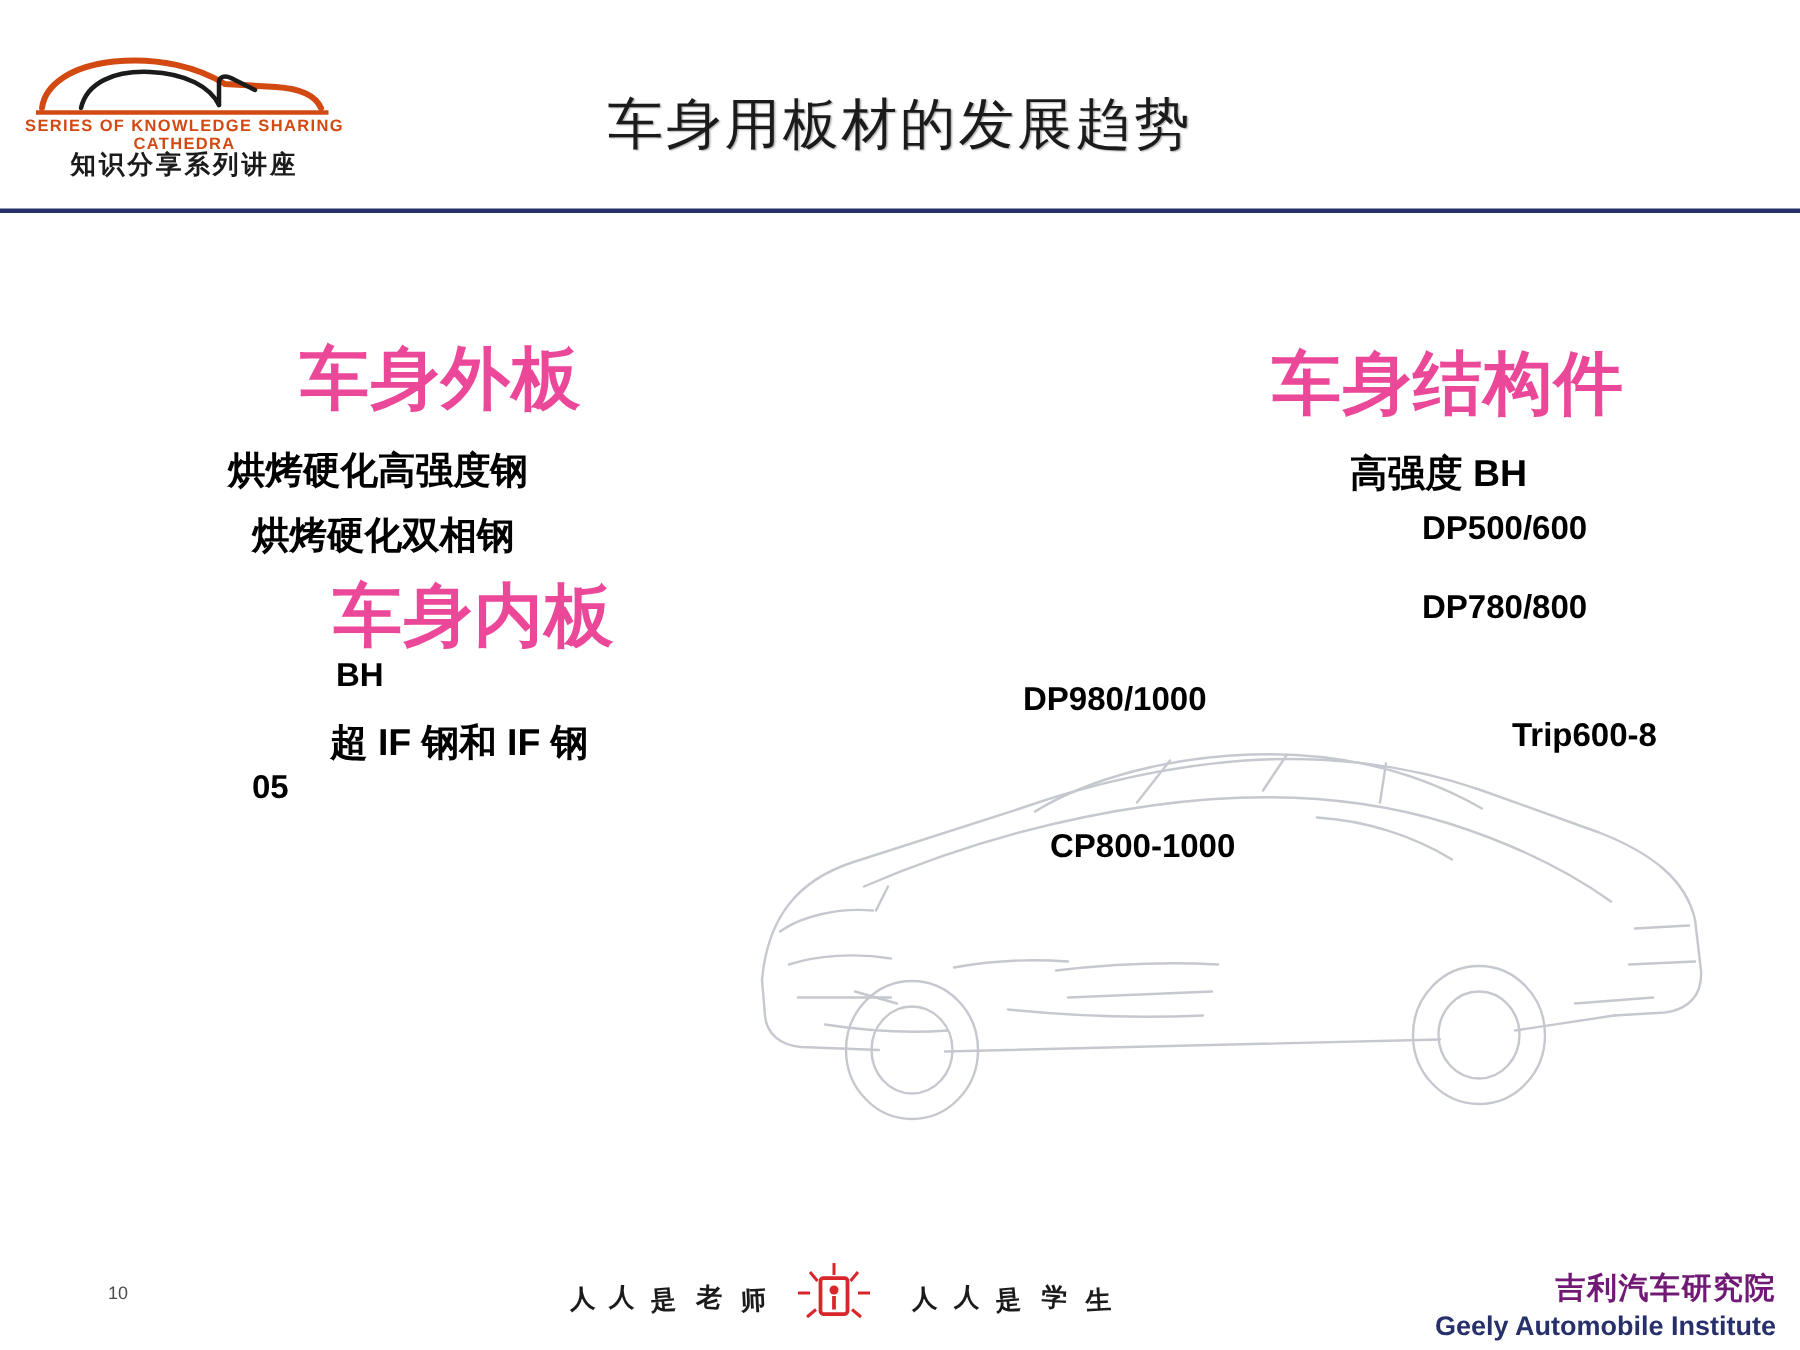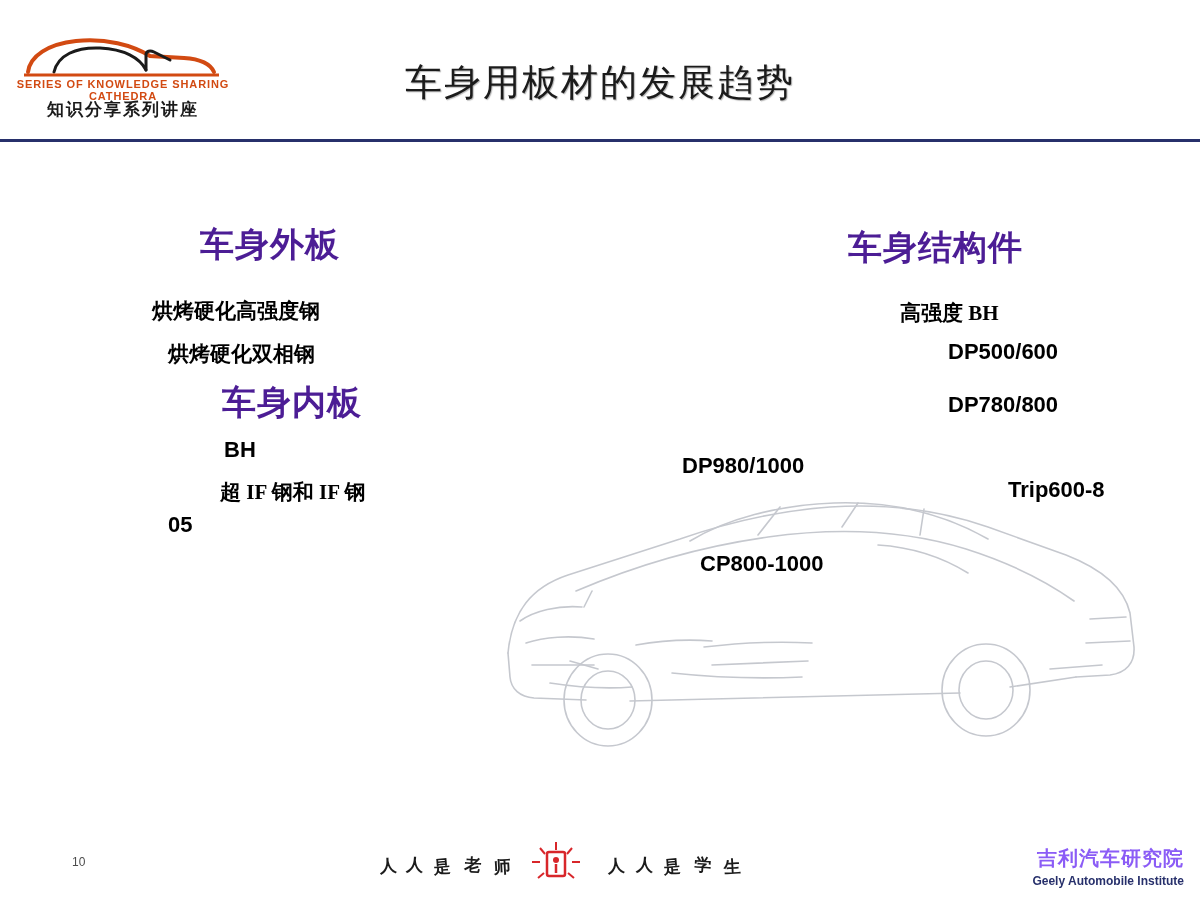--- a/index.html
+++ b/index.html
@@ -93,30 +93,30 @@
     width: 660px;
     height: 380px;
     opacity: 0.82;
   }
   .car-art svg { display: block; }
 
   
   .col-head {
     position: absolute;
     font-family: "DejaVu Sans", sans-serif;
-    font-size: 34px;
-    font-weight: bold;
-    color: #4c1d95;
+    font-size: 46px;
+    font-weight: bold;
+    color: #ec4899;
     letter-spacing: 1px;
     white-space: nowrap;
   }
   .lbl {
     position: absolute;
-    font-family: Liberation Serif, serif;
-    font-size: 21px;
+    font-family: Liberation Sans, sans-serif;
+    font-size: 25px;
     font-weight: bold;
     color: #000000;
     white-space: nowrap;
   }
   .lbl-lat {
     font-family: "Liberation Sans", sans-serif;
     font-size: 22px;
     font-weight: bold;
   }
 
@@ -158,26 +158,26 @@
   .brand {
     position: absolute;
     right: 16px;
     top: 845px;
     text-align: right;
   }
   .brand-cn {
     font-family: "DejaVu Sans", sans-serif;
     font-size: 20px;
     font-weight: bold;
-    color: #8b5cf6;
+    color: #701a75;
     letter-spacing: 1px;
   }
   .brand-en {
     font-family: "Liberation Sans", sans-serif;
-    font-size: 12px;
+    font-size: 18px;
     font-weight: bold;
     color: #27306b;
     margin-top: 2px;
   }
 </style>
 </head>
 <body>
 
 <div class="slide">
 

